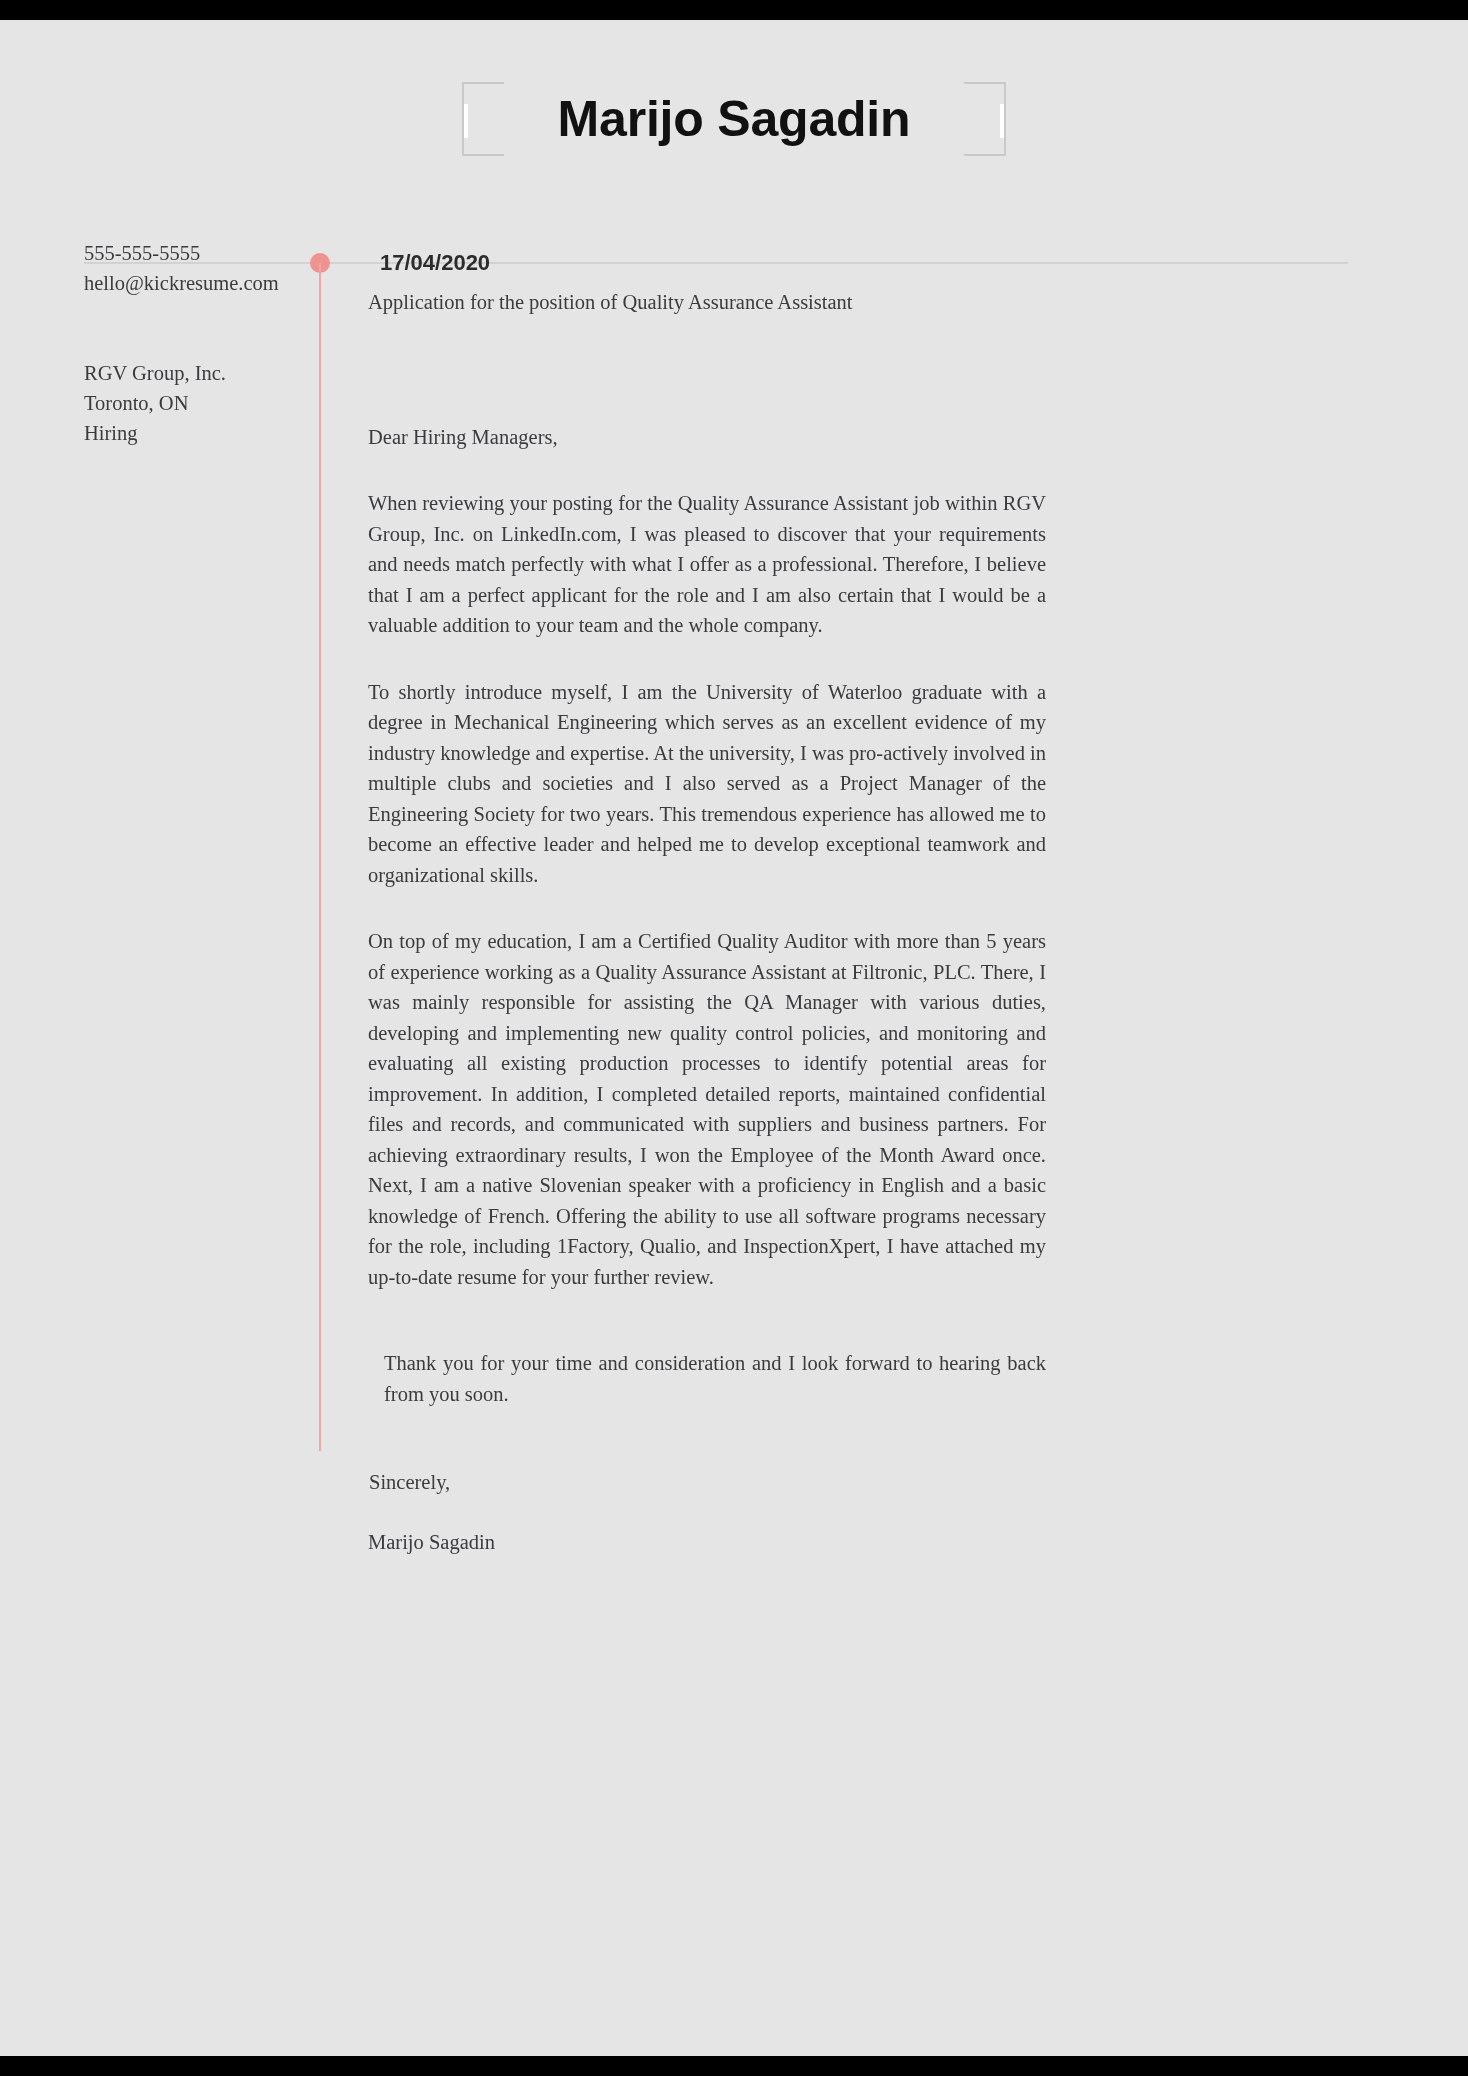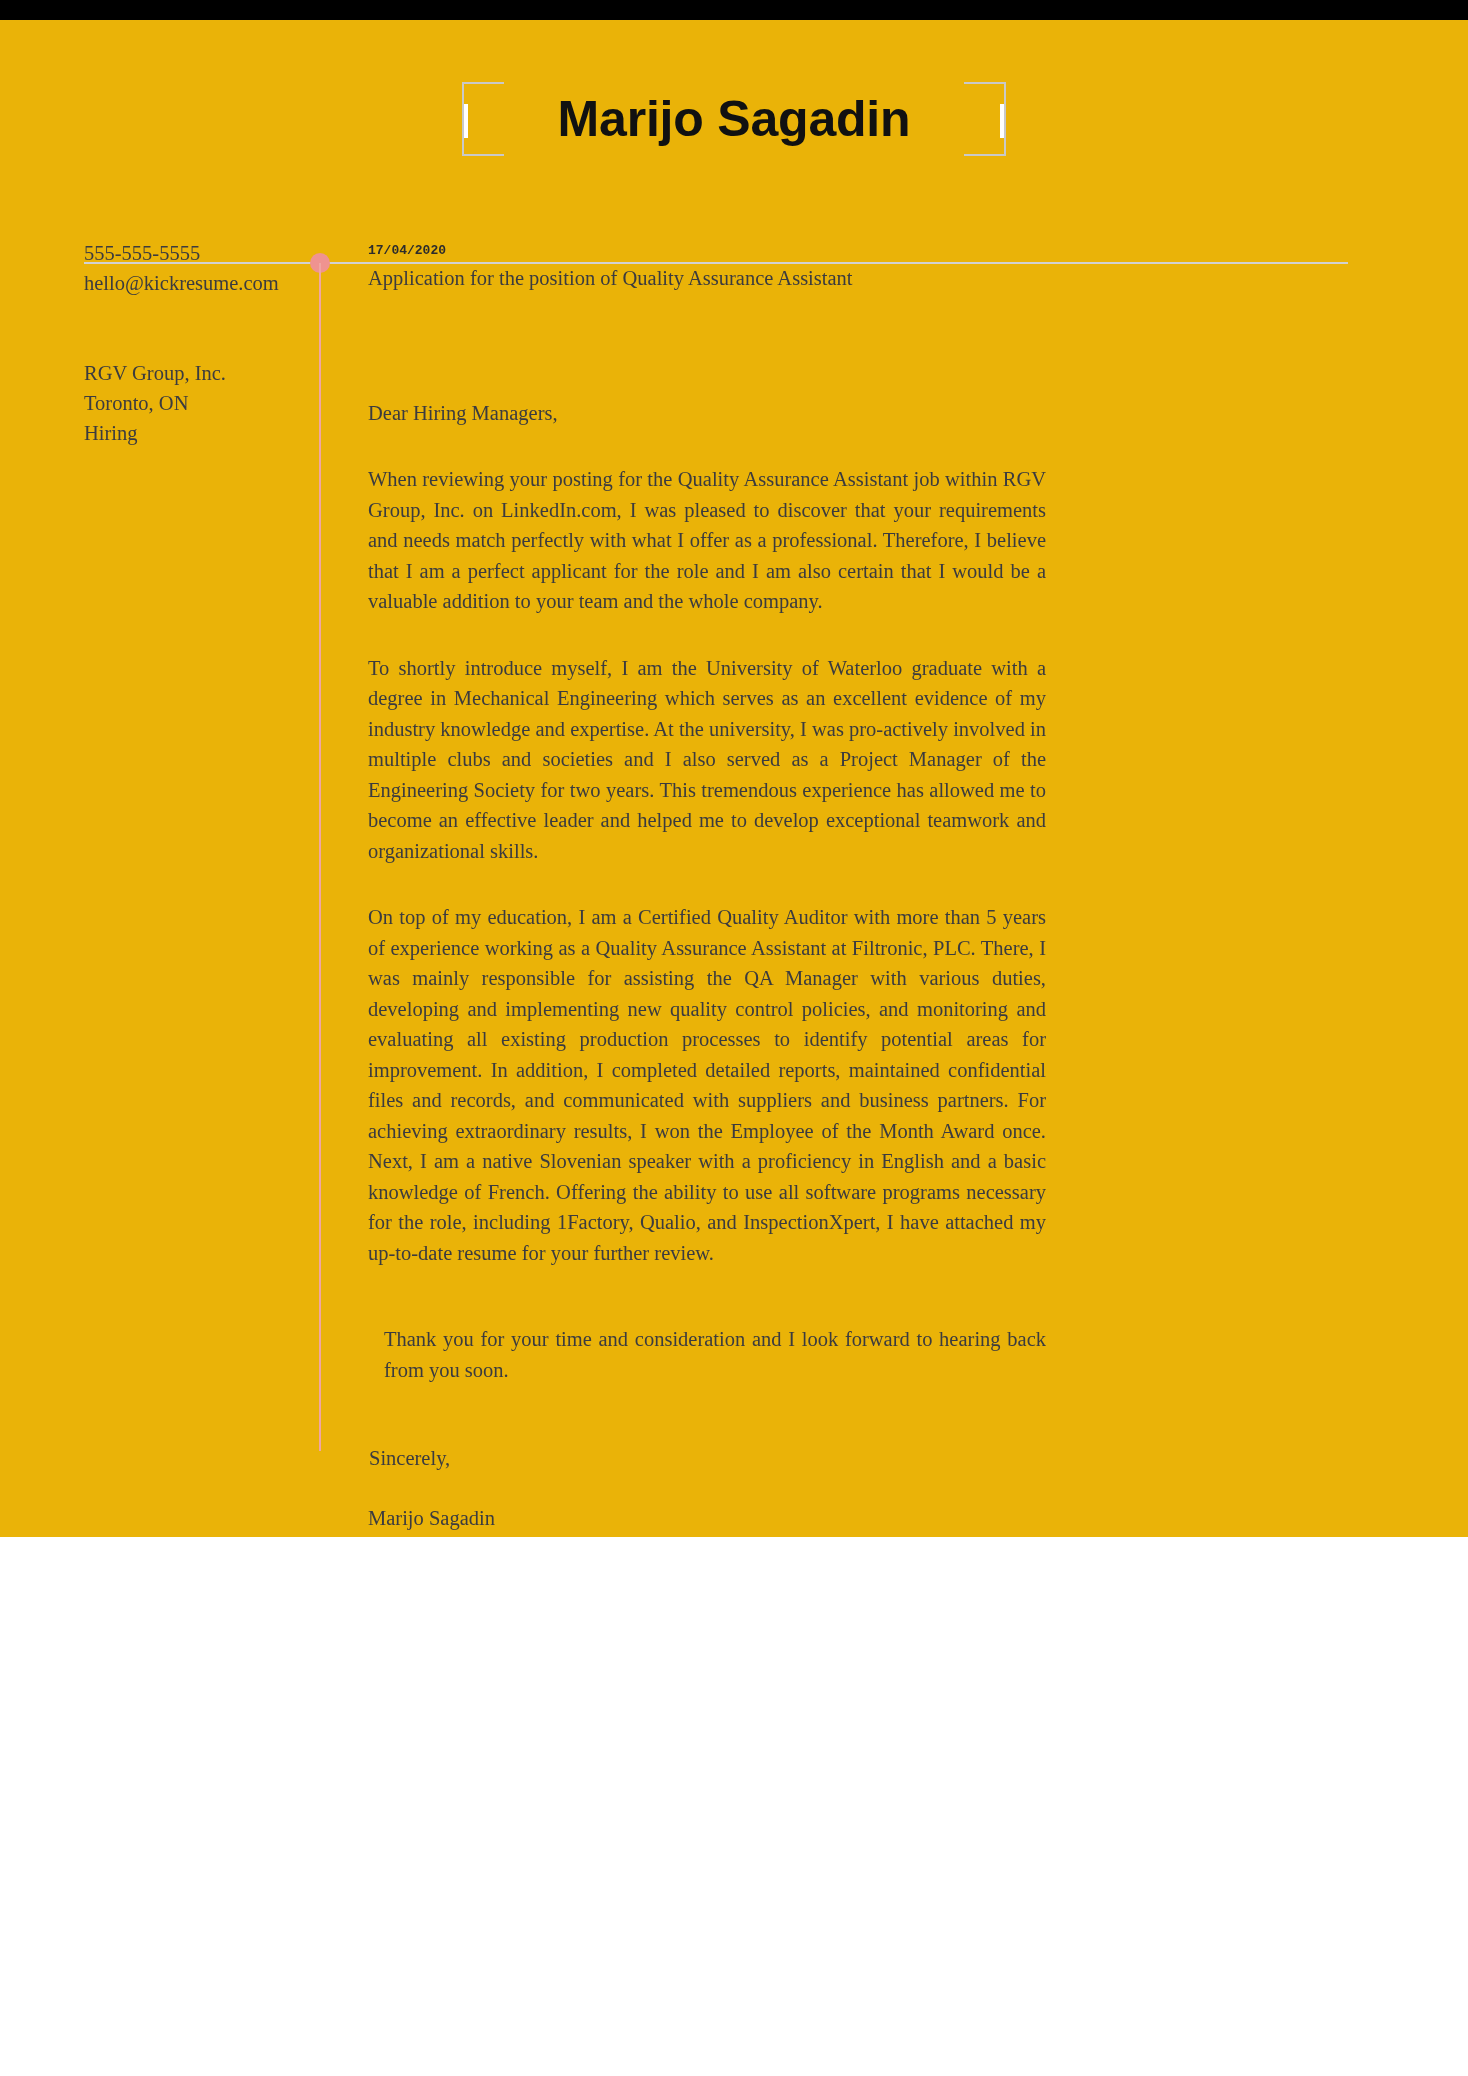--- a/index.html
+++ b/index.html
@@ -8,23 +8,23 @@
     padding: 0;
     background: #ffffff;
   }
   body {
     font-family: "Liberation Serif", serif;
     -webkit-font-smoothing: antialiased;
   }
   #page {
     position: relative;
     width: 1468px;
-    height: 1537px;
+    height: 2076px;
     margin: 0 auto;
-    background: #eab308;
+    background: #e5e5e5;
     overflow: hidden;
   }
 
   
   .edge-bar {
     position: absolute;
     left: 0;
     width: 1468px;
     height: 20px;
     background: #000000;
@@ -119,26 +119,26 @@
 
   
   #right-col {
     position: absolute;
     left: 368px;
     top: 238px;
     width: 678px;
     color: #3b3b3f;
   }
   #meta-date {
-    font-family: Liberation Mono, monospace;
+    font-family: Liberation Sans, sans-serif;
     font-weight: bold;
-    font-size: 13px;
+    font-size: 22px;
     color: #2c2c2c;
     line-height: 25px;
-    margin: 0;
+    margin: 12px;
   }
   #meta-subject {
     font-size: 20.5px;
     line-height: 30px;
     margin: 0;
   }
   #salutation {
     font-size: 20.5px;
     line-height: 30px;
     margin: 105px 0 0 0;

